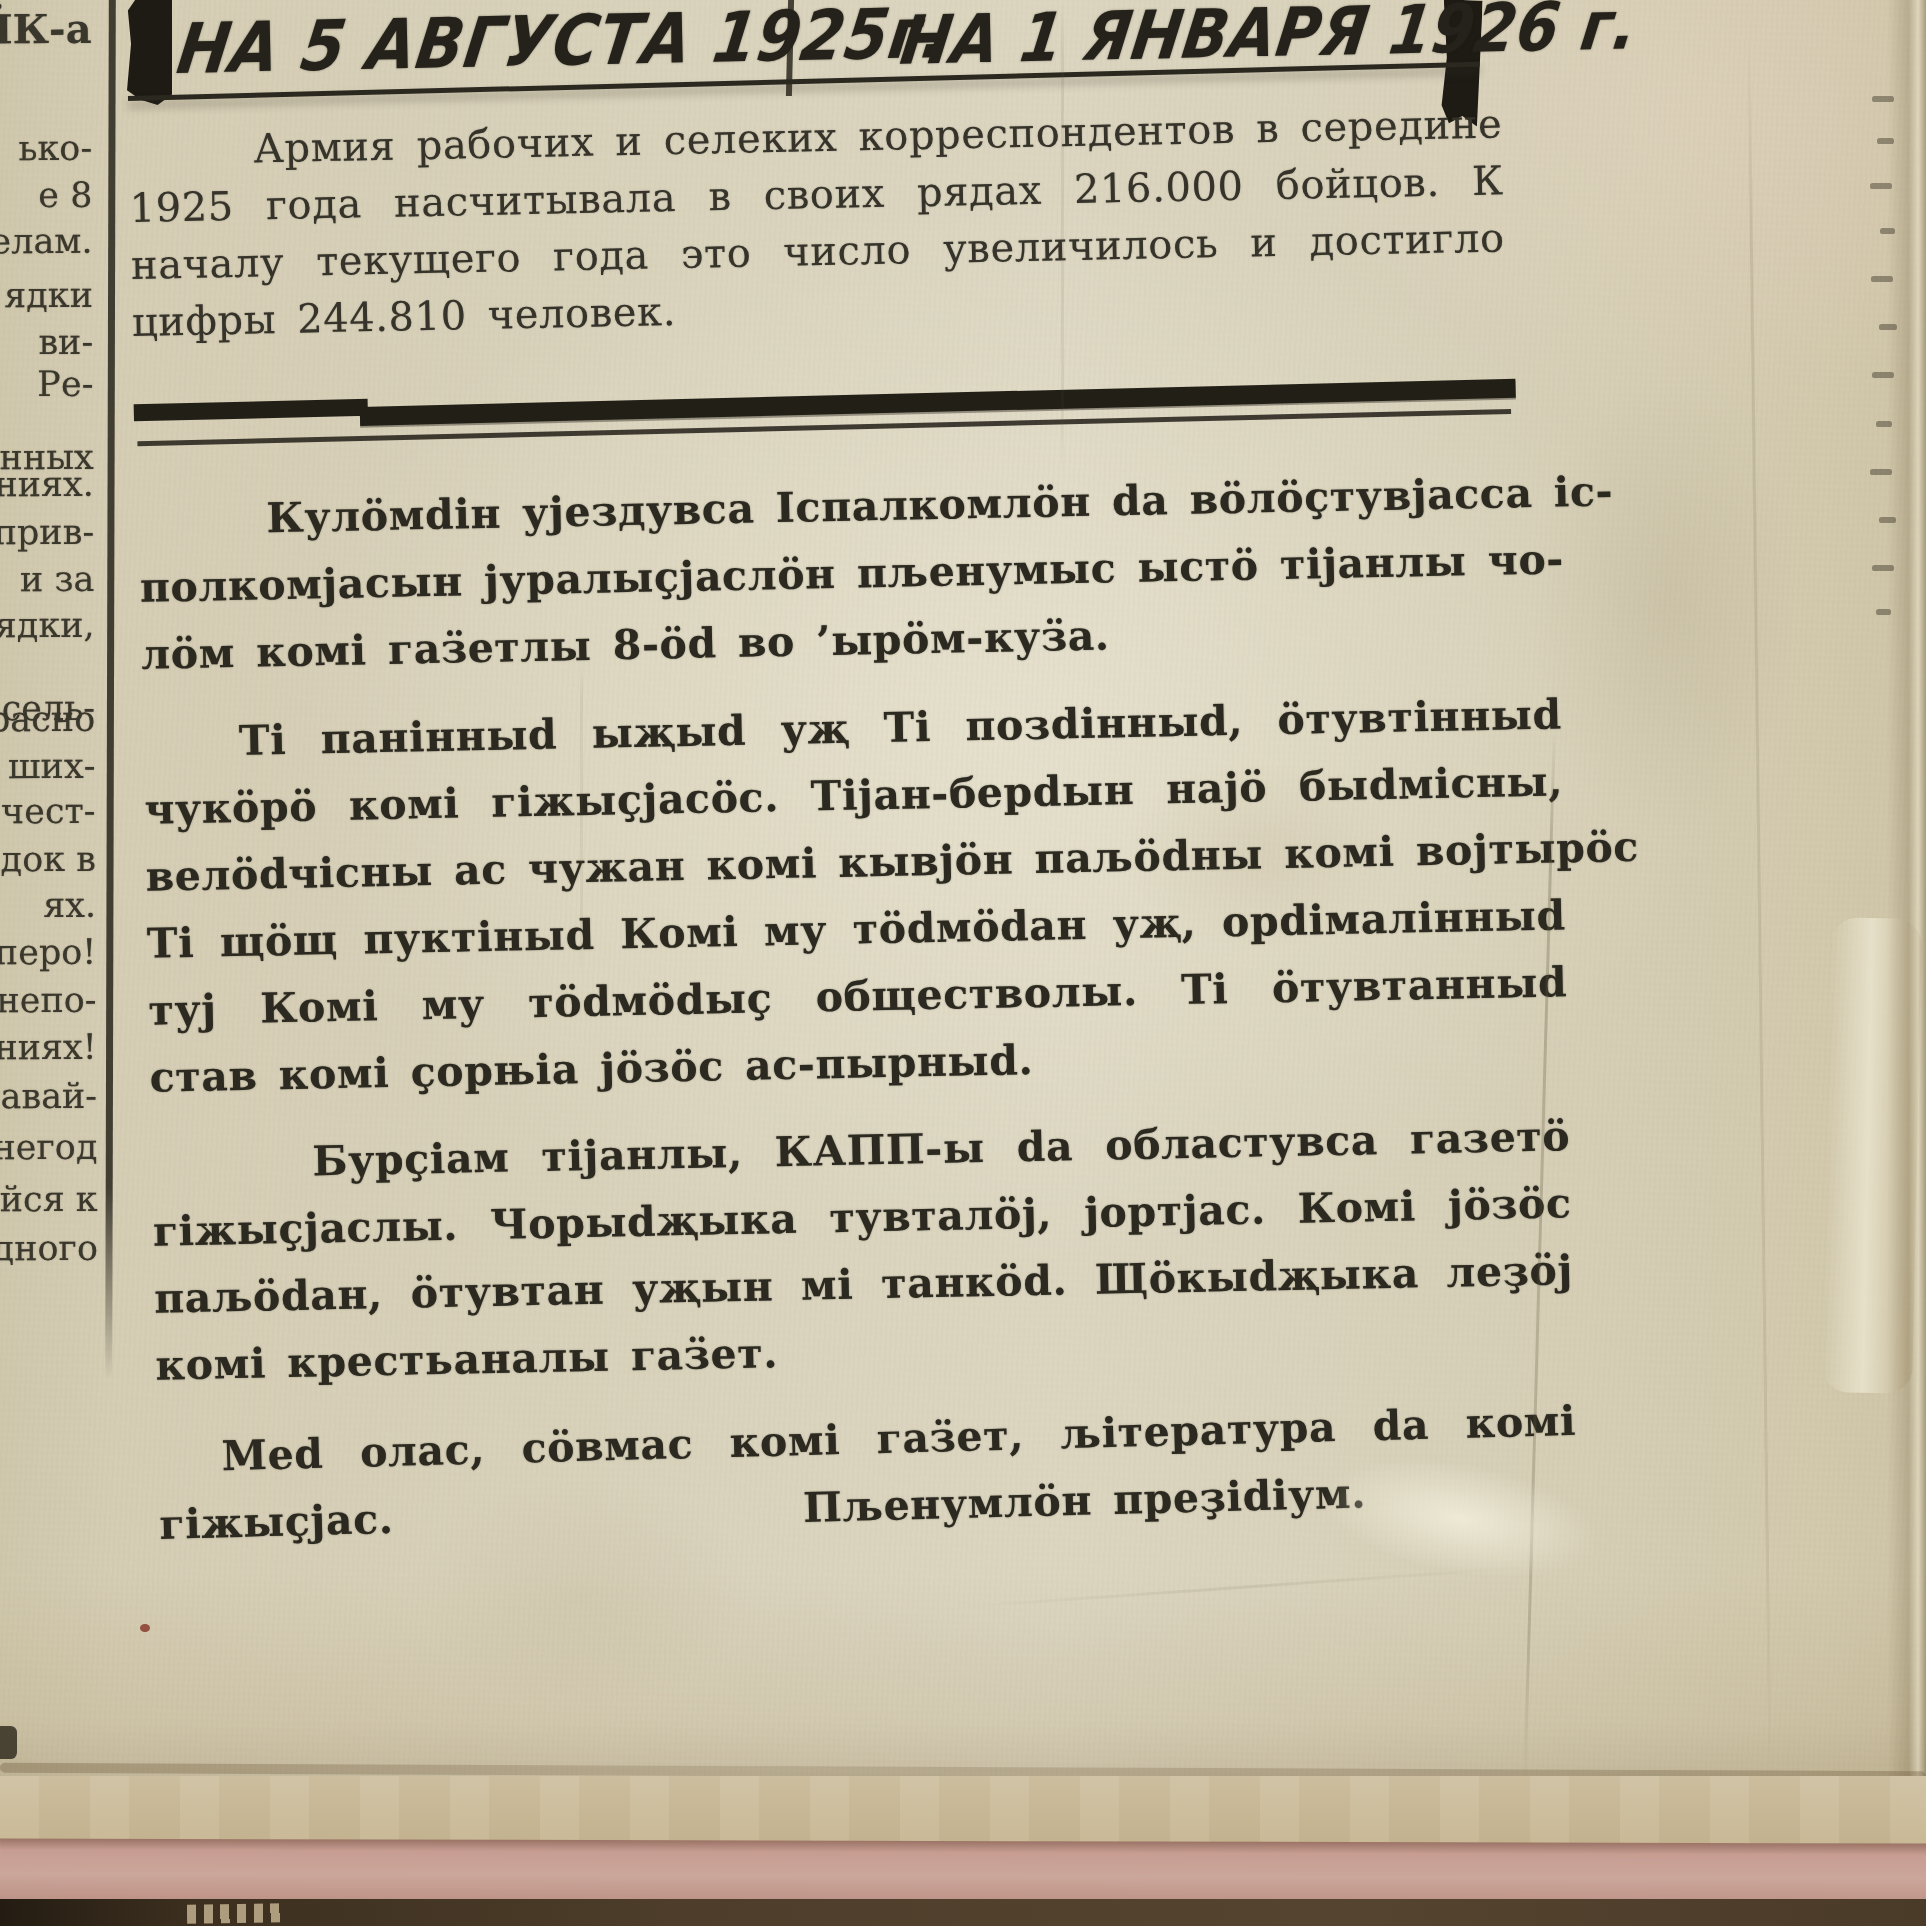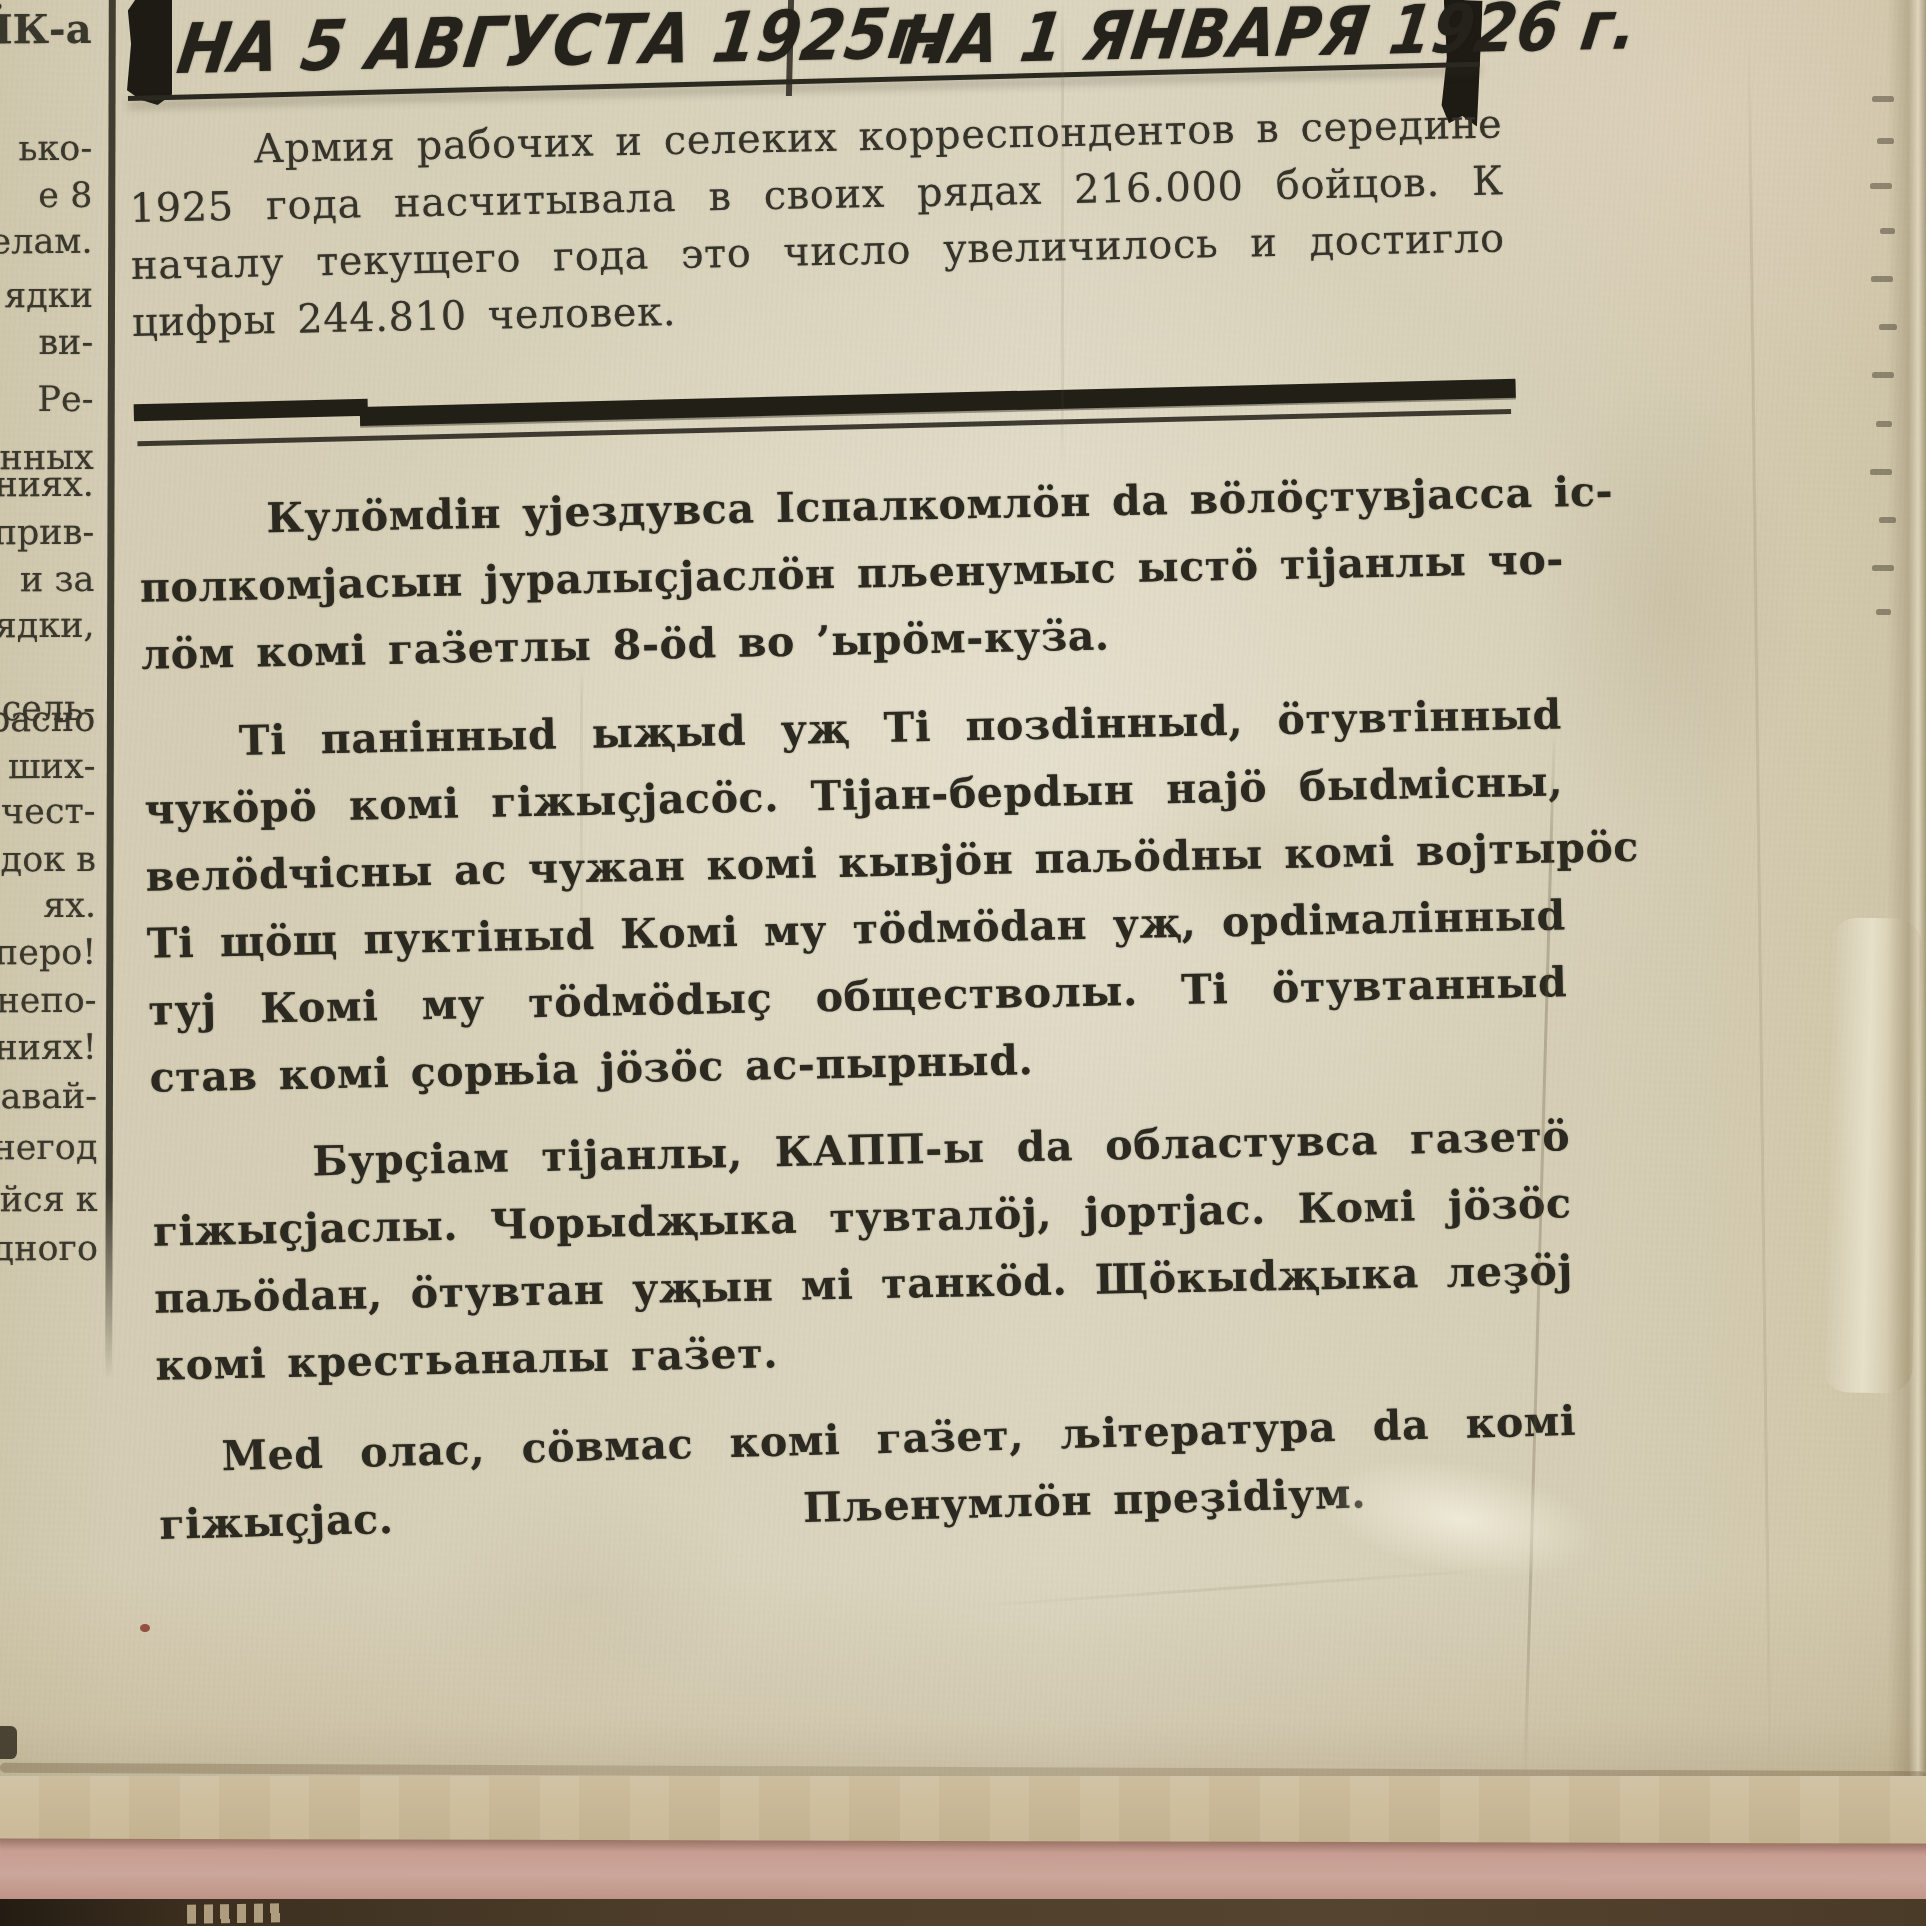--- a/index.html
+++ b/index.html
@@ -140,21 +140,21 @@
   <div class="fox2"></div>
   <div class="fox3"></div>
 
   <div class="left-col">
     <div class="frag big" style="top:5.1px">ЙК-а</div>
     <div class="frag" style="top:128px">ько-</div>
     <div class="frag" style="top:175px">е 8</div>
     <div class="frag" style="top:221px">елам.</div>
     <div class="frag" style="top:275px">ядки</div>
     <div class="frag" style="top:322px">ви-</div>
-    <div class="frag" style="top:379px">Ре-</div>
+    <div class="frag" style="top:364px">Ре-</div>
     <div class="frag" style="top:437px">нных</div>
     <div class="frag" style="top:464px">ниях.</div>
     <div class="frag" style="top:512px">прив-</div>
     <div class="frag" style="top:559px">и за</div>
     <div class="frag" style="top:605px">ядки,</div>
     <div class="frag" style="top:688px">сель-</div>
     <div class="frag" style="top:699px">расно</div>
     <div class="frag" style="top:746px">ших-</div>
     <div class="frag" style="top:791px">ечест-</div>
     <div class="frag" style="top:839px">док в</div>

